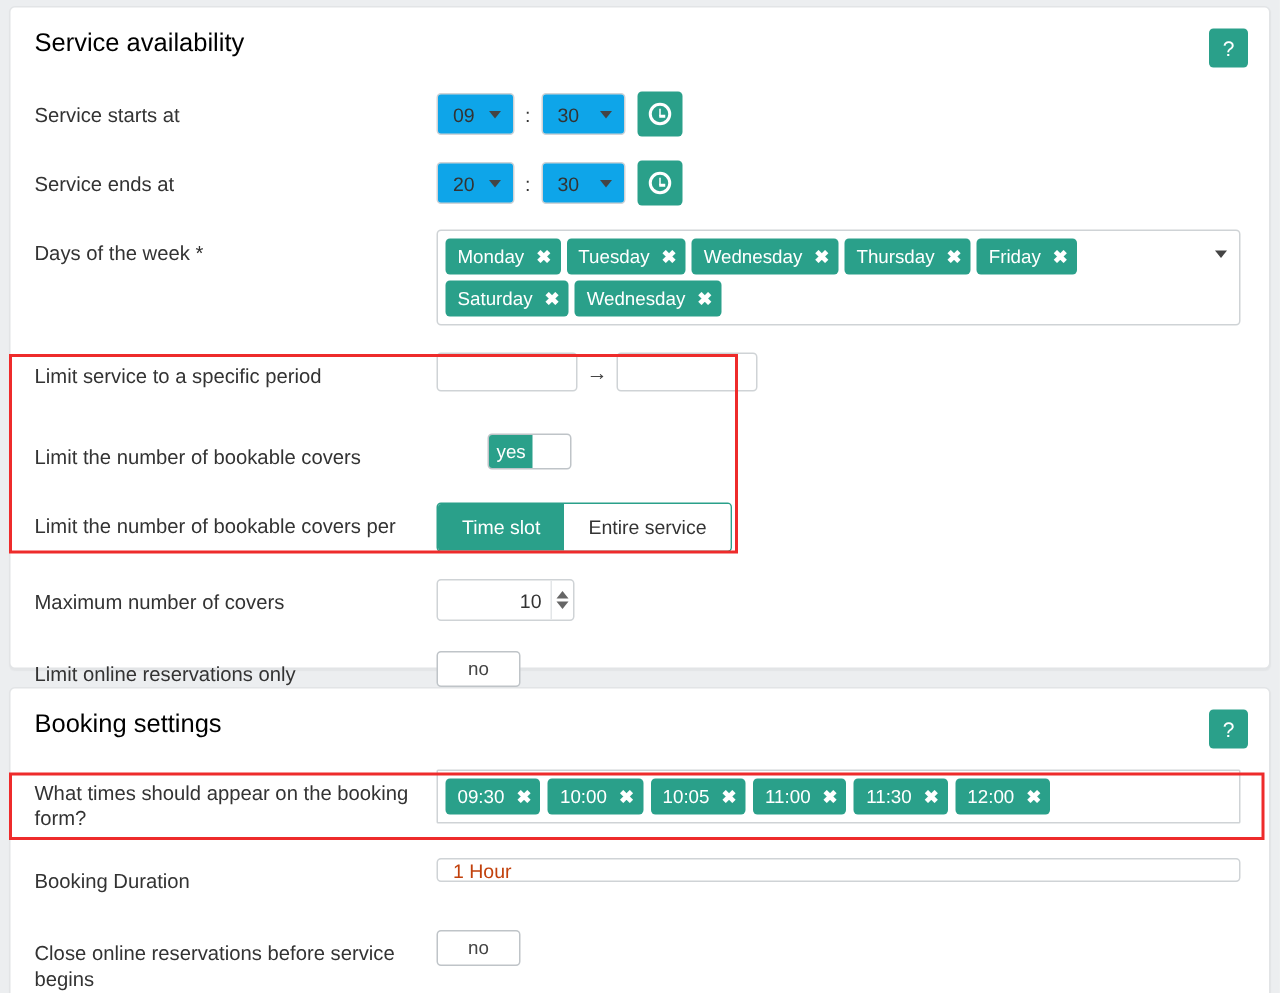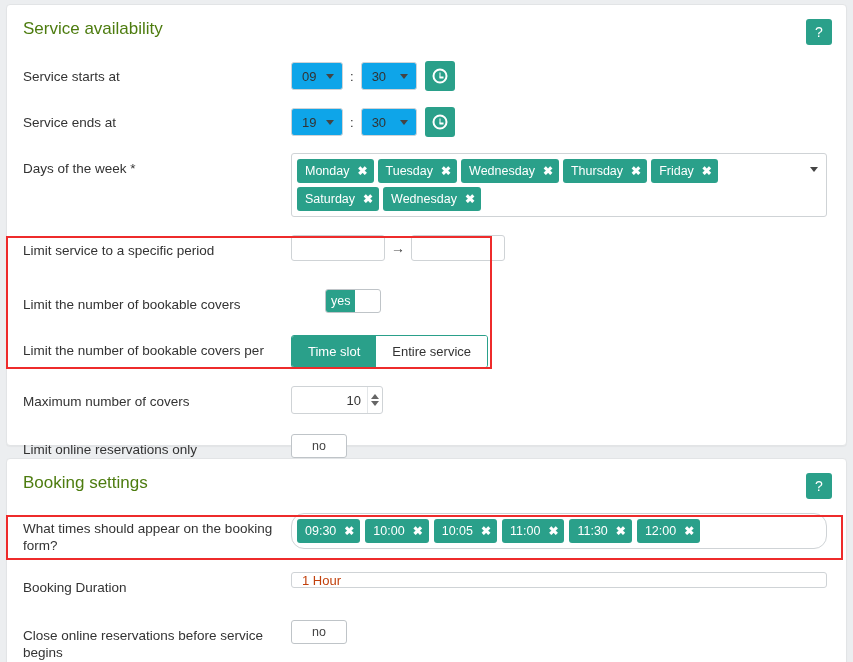--- a/index.html
+++ b/index.html
@@ -17,21 +17,21 @@
   }
   .panel {
     background: #ffffff;
     border: 1px solid #e2e4e6;
     border-radius: 4px;
     margin: 4px 6px 0 6px;
     position: relative;
     box-shadow: 0 1px 1px rgba(0,0,0,0.04);
   }
   .panel-title {
-    color: #4d7c0f;
+    color: #000000;
     font-size: 17px;
     padding: 14px 0 8px 16px;
     font-weight: normal;
   }
   .help-btn {
     position: absolute;
     right: 14px;
     top: 14px;
     width: 26px;
     height: 26px;
@@ -269,21 +269,21 @@
   .spin-down { border-top: 5px solid #666; }
   
   .hl {
     position: absolute;
     border: 2px solid #ee2b2b;
     pointer-events: none;
     box-sizing: border-box;
   }
   .times-select {
     border: 1px solid #cfd3d6;
-    border-radius: 13px;
+    border-radius: 1px;
     background: #fff;
     width: 536px;
     min-height: 30px;
     padding: 5px 22px 5px 5px;
     position: relative;
     box-sizing: border-box;
     display: flex;
     flex-wrap: wrap;
     gap: 5px;
   }
@@ -327,21 +327,21 @@
         <button class="clock-btn">
           <span class="clock-glyph"></span>
         </button>
       </div>
     </div>
 
     <div class="row" style="margin-top:8px;">
       <div class="row-label">Service ends at</div>
       <div class="row-control">
         <div class="select sel-hour">
-          <span>19</span>
+          <span>20</span>
           <span class="caret"></span>
         </div>
         <span class="colon">:</span>
         <div class="select sel-min">
           <span>30</span>
           <span class="caret"></span>
         </div>
         <button class="clock-btn">
           <span class="clock-glyph"></span>
         </button>

